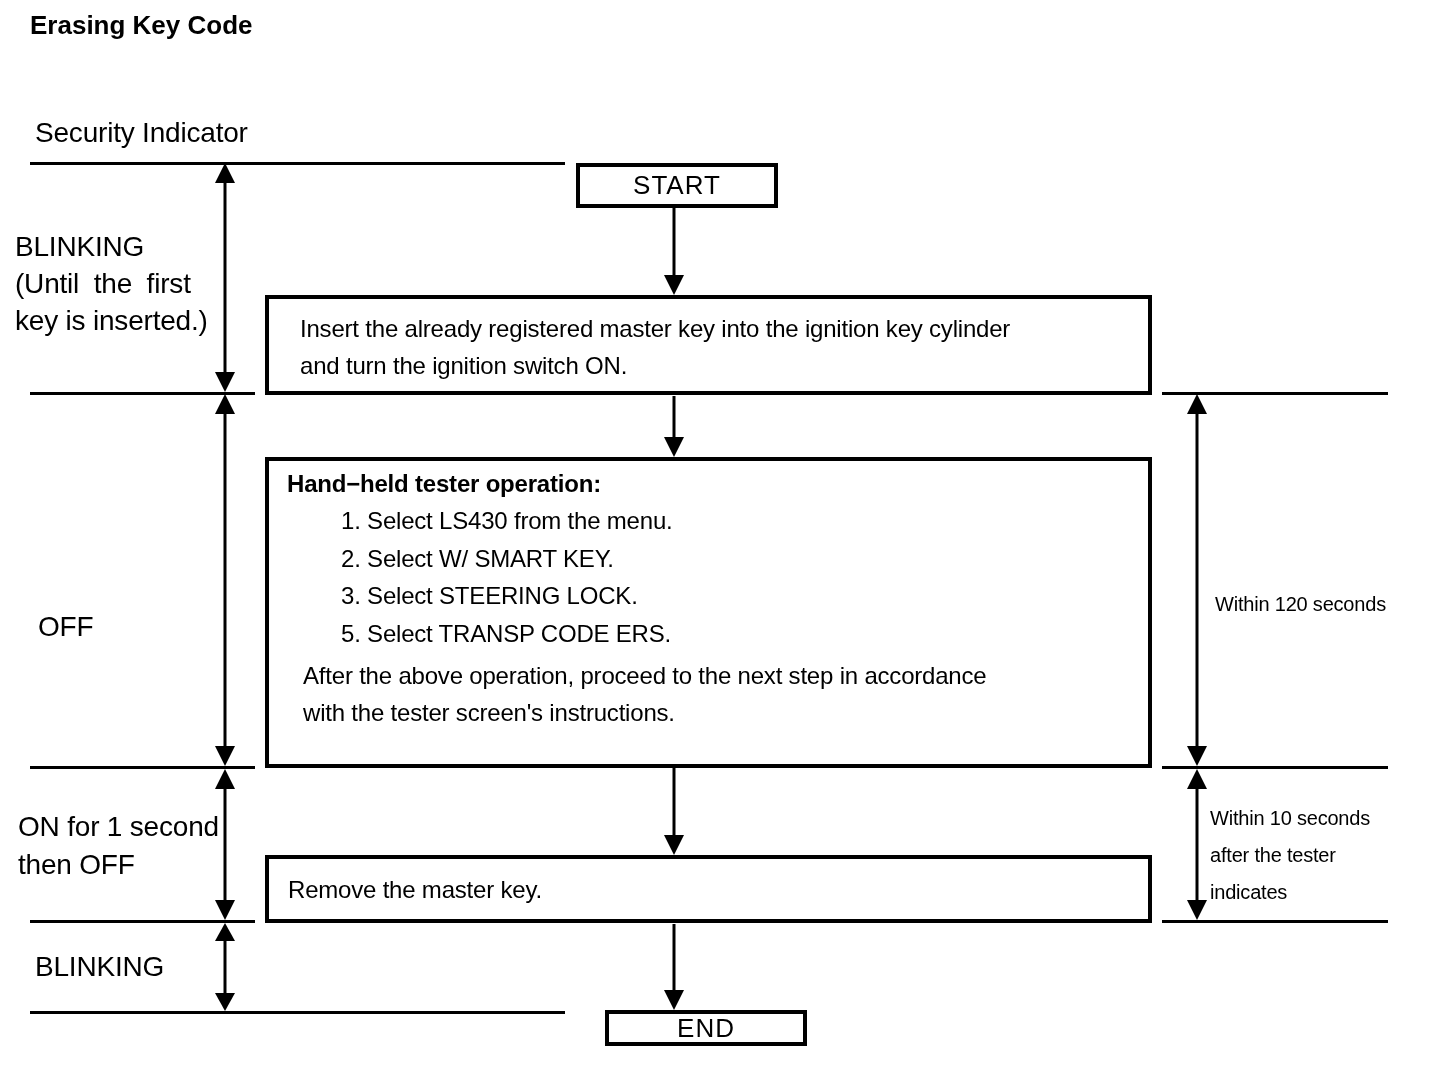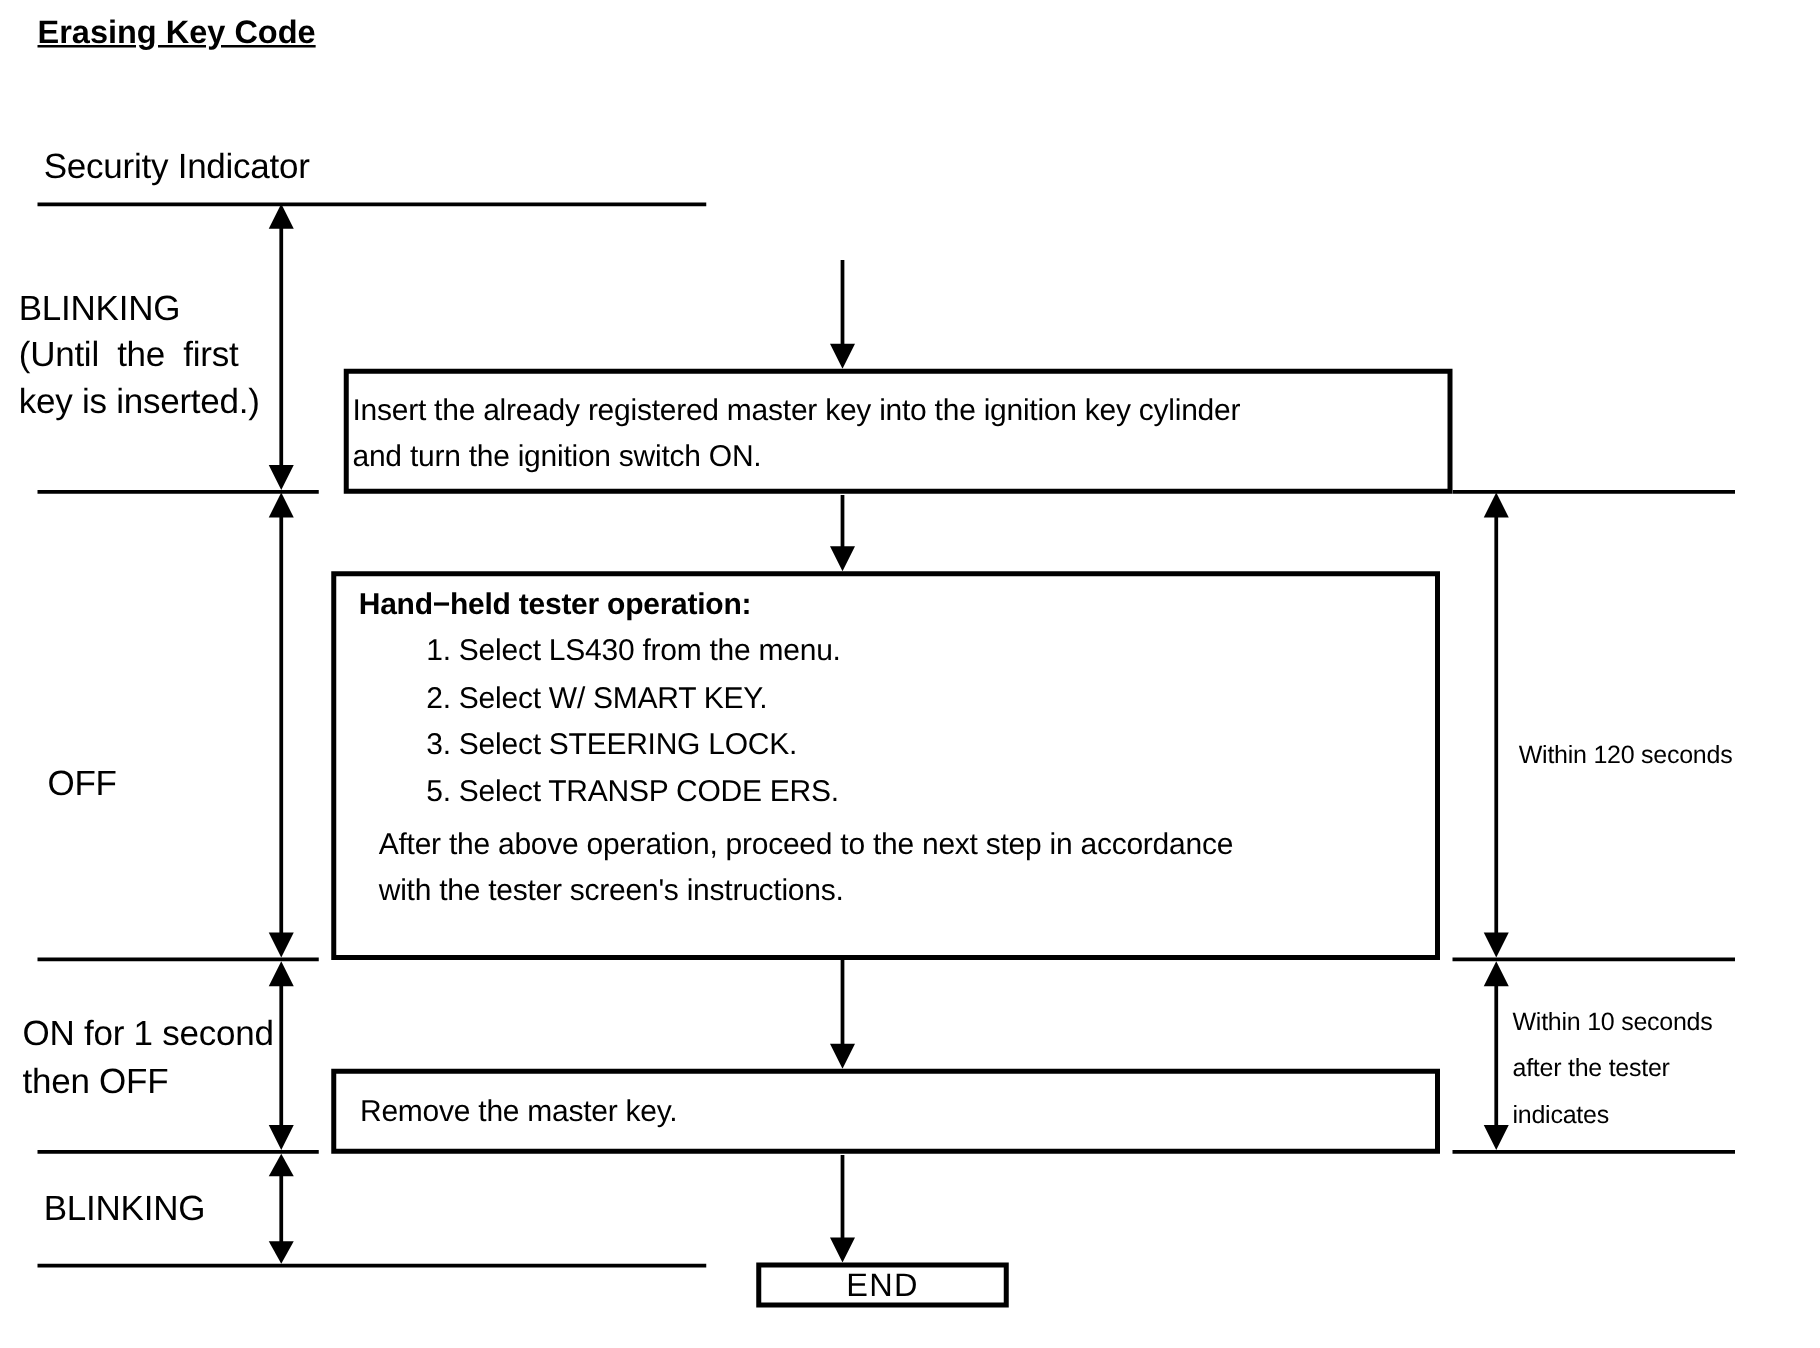--- a/index.html
+++ b/index.html
@@ -34,22 +34,21 @@
     font-size: 26px;
     letter-spacing: 1px;
   }
   .step-text {
     font-size: 24px;
     line-height: 37px;
     white-space: pre-line;
     letter-spacing: -0.2px;
   }
   .box-insert {
-    padding: 11px 20px 0 3px;
-    margin-left: 10px;
+    padding: 11px 20px 0 31px;
   }
   .box-remove {
     display: flex;
     align-items: center;
     padding-left: 19px;
   }
   .box-tester {
     padding: 5px 16px 16px 18px;
   }
   .tester-heading {
@@ -81,21 +80,20 @@
   .timing-label {
     position: absolute;
     font-size: 20px;
     line-height: 37px;
     letter-spacing: -0.2px;
   }
   .title {
     position: absolute;
     font-weight: bold;
     font-size: 26px;
-    text-decoration: underline;
   }
   .wide-words { word-spacing: 7px; }
   svg.arrow { position: absolute; overflow: visible; }
 </style>
 </head>
 <body>
 
 <div id="canvas">
 
   <div class="title" style="left:30px; top:10px;">Erasing Key Code</div>
@@ -172,20 +170,23 @@
   </svg>
   <svg class="arrow" style="left:660px; top:768px;" width="28" height="87">
     <line x1="14" y1="0" x2="14" y2="82" stroke="#000" stroke-width="3"></line>
     <polygon points="14,87 4,67 24,67" fill="#000"></polygon>
   </svg>
   <svg class="arrow" style="left:660px; top:924px;" width="28" height="86">
     <line x1="14" y1="0" x2="14" y2="81" stroke="#000" stroke-width="3"></line>
     <polygon points="14,86 4,66 24,66" fill="#000"></polygon>
   </svg>
 
+  <div class="node terminal" style="left:576px; top:163px; width:202px; height:45px;">
+    <span>START</span>
+  </div>
 
   <div class="node box-insert" style="left:265px; top:295px; width:887px; height:100px;">
     <div class="step-text">Insert the already registered master key into the ignition key cylinder
 and turn the ignition switch ON.</div>
   </div>
 
   <div class="node box-tester" style="left:265px; top:457px; width:887px; height:311px;">
     <div class="tester-heading">Hand−held tester operation:</div>
     <div class="tester-items">
       <div>1. Select LS430 from the menu.</div>

